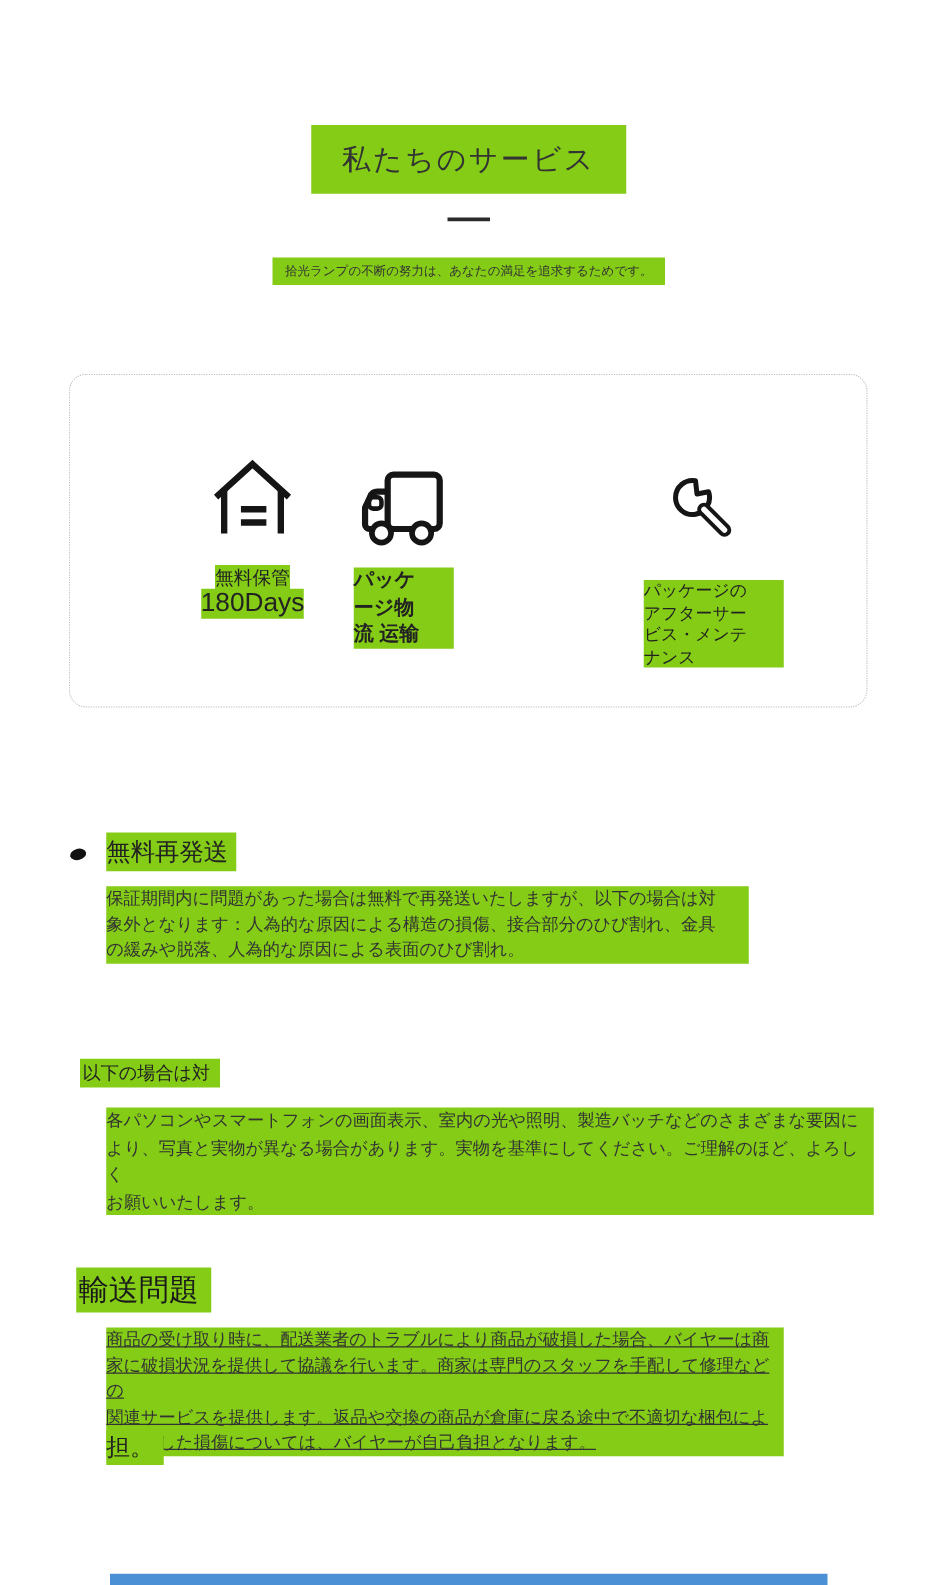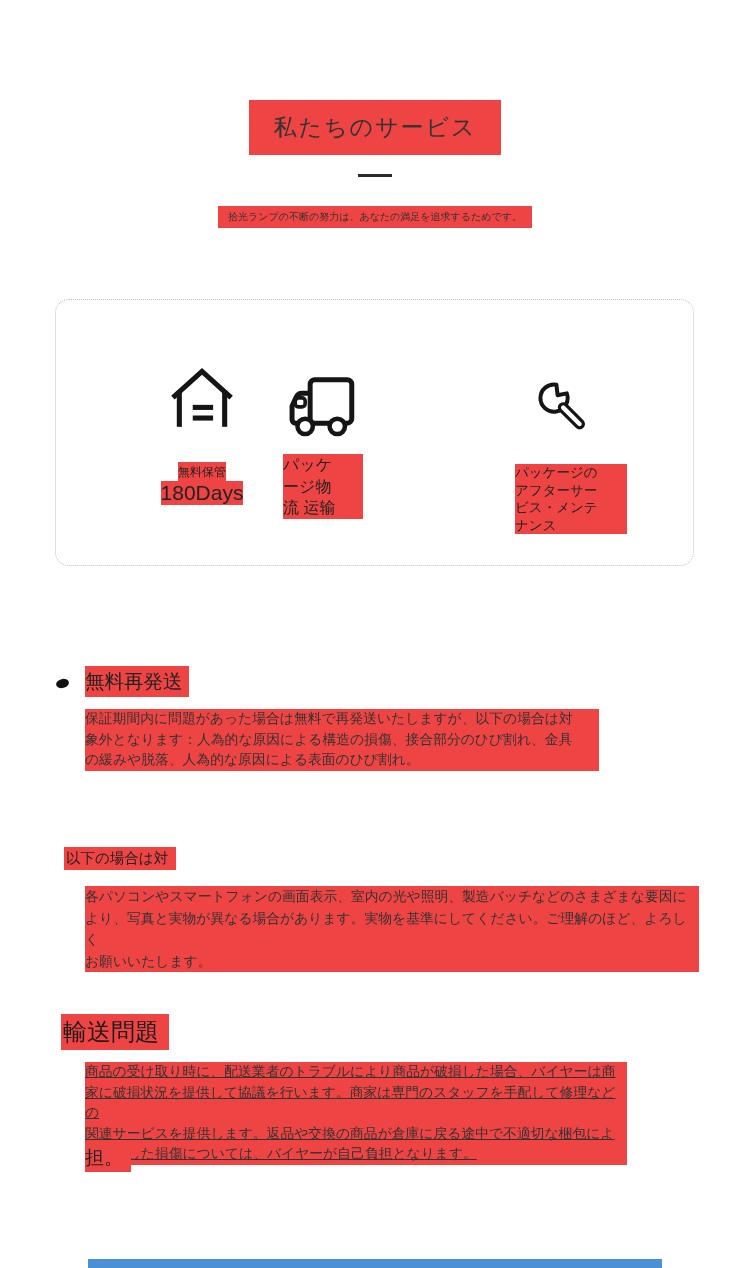--- a/index.html
+++ b/index.html
@@ -1,38 +1,38 @@
 <!DOCTYPE html>
 <html><head>
 <meta charset="utf-8">
 <style>
   html,body{margin:0;padding:0;background:#fff;}
   #page{position:relative;width:750px;height:1268px;margin:0 auto;background:#ffffff;
         font-family:"Liberation Sans","DejaVu Sans",sans-serif;overflow:hidden;color:#333;}
-  .patch{background:#ef4444;}
+  .patch{background:#84cc16;}
   .pre{white-space:pre-line;}
 
   .title-wrap{position:absolute;top:100px;left:0;right:0;text-align:center;}
   .title-wrap span{display:inline-block;padding:12px 24px;font-size:23px;letter-spacing:2px;color:#333;}
 
   .divider{position:absolute;top:174px;left:50%;margin-left:-17px;width:34px;height:3px;background:#2b2b2b;}
 
   .subtitle-wrap{position:absolute;top:206px;left:0;right:0;text-align:center;}
   .subtitle-wrap span{display:inline-block;padding:4px 10px;font-size:10px;color:#333;}
 
   .services-box{position:absolute;left:55px;top:299px;width:637px;height:265px;
                 border:1px dotted #c0c0c0;border-radius:14px;background:#fff;}
 
   .svc{position:absolute;display:flex;flex-direction:column;}
   .svc svg{display:block;}
   .svc-label{font-size:16px;line-height:21.5px;color:#222;white-space:pre-line;}
   .svc1{left:146px;top:362px;width:112px;align-items:center;text-align:center;}
-  .svc1 .svc-label{font-size:12px;margin-top:24px;}
+  .svc1 .svc-label{font-size:15px;margin-top:14px;}
   .svc1 .svc-days{font-family:Liberation Sans, sans-serif;font-size:21px;color:#222;margin-top:-3px;}
-  .svc2{left:283px;top:374px;width:80px;}
+  .svc2{left:283px;top:374px;width:80px;font-weight:bold;}
   .svc2 .svc-label{margin-top:16px;}
   .svc3{left:404px;top:368px;width:76px;}
   .svc3 .svc-label{margin-top:16px;}
   .svc4{left:515px;top:374px;width:112px;gap:12px;}
   .svc4 svg{margin-left:14px;}
   .svc4 .svc-label{font-size:13.5px;line-height:17.5px;margin-top:14px;}
 
   .bullet{position:absolute;left:56px;top:679px;width:13px;height:9px;background:#111;
           border-radius:50%;transform:rotate(-14deg);}
   .h1{position:absolute;left:85px;top:666px;font-size:19.5px;color:#222;padding:2px 6px 2px 0;}

